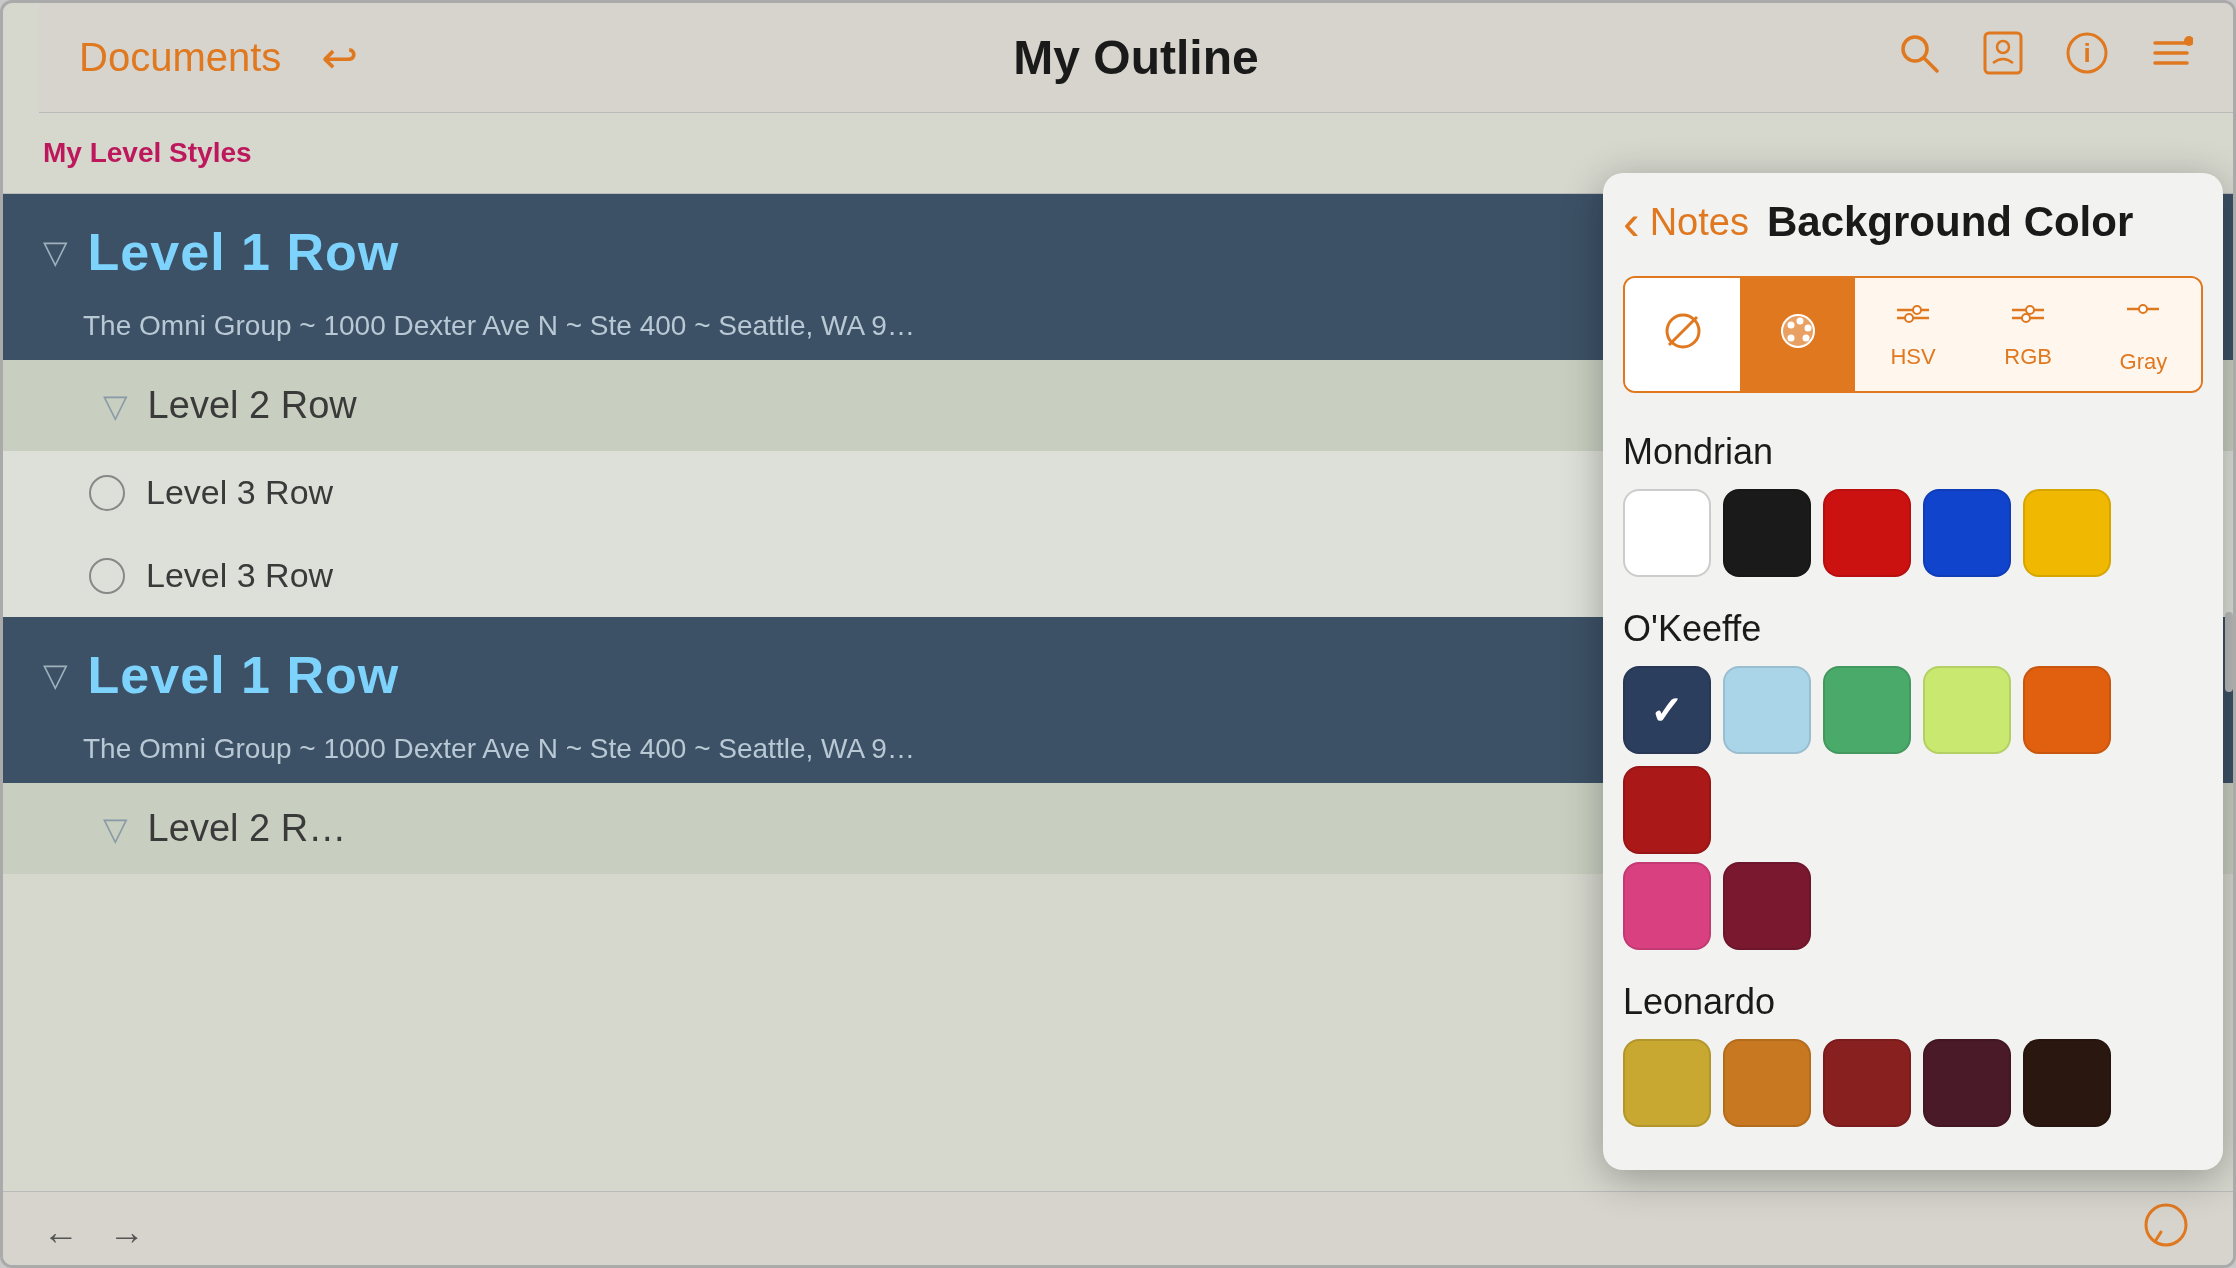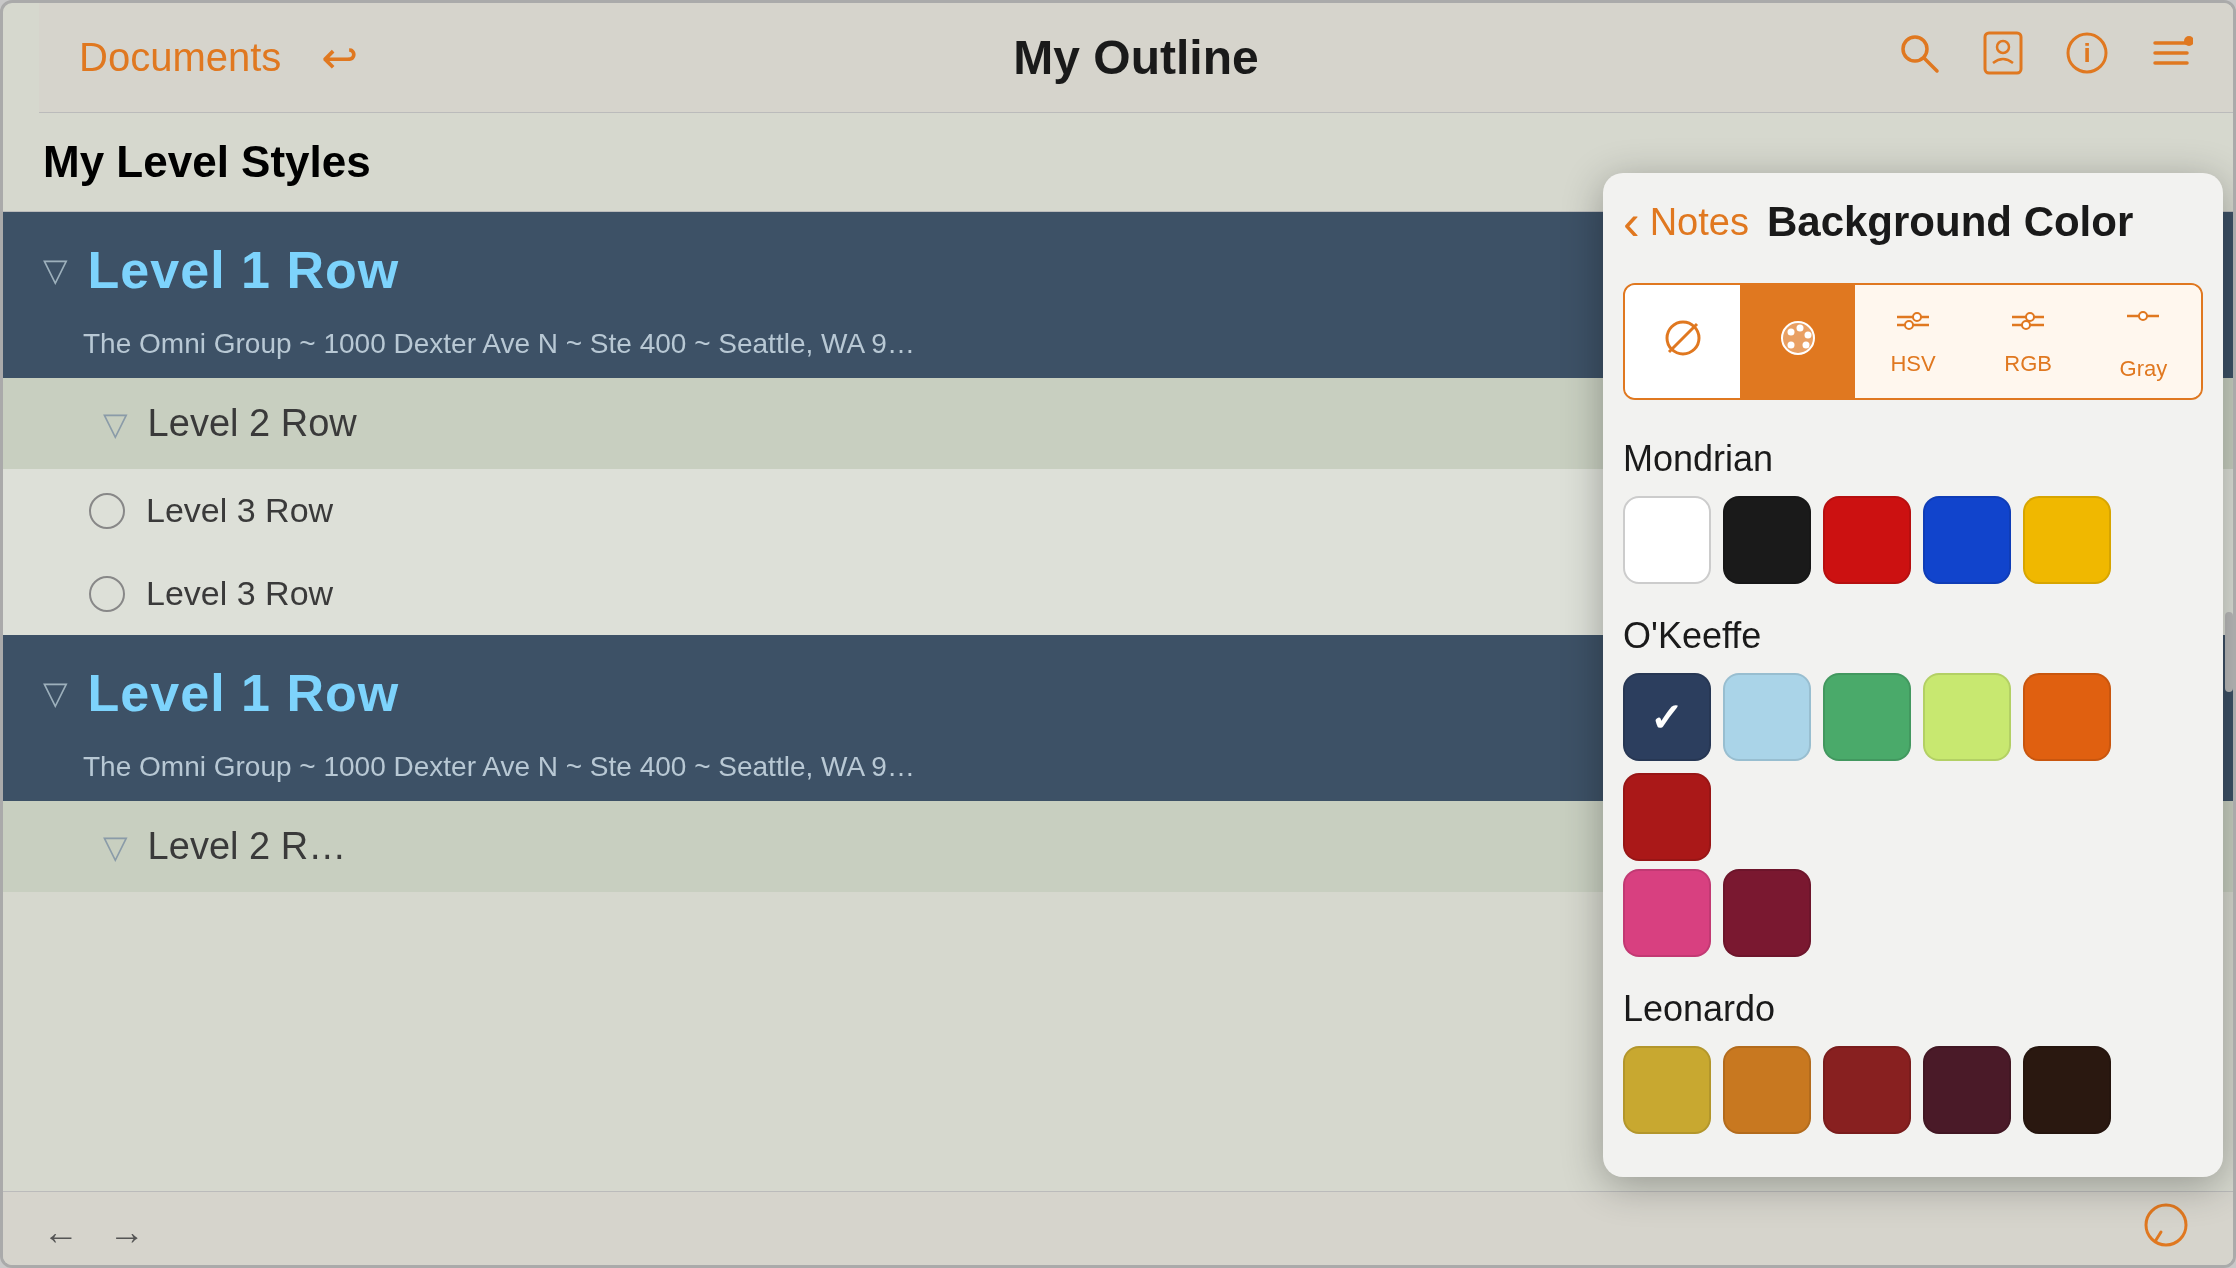--- a/index.html
+++ b/index.html
@@ -90,23 +90,23 @@
       flex: 1;
       background: #d6d8ce;
       overflow: hidden;
       position: relative;
     }
 
     
     .section-header {
       background: #d6d8ce;
       padding: 24px 40px;
-      font-size: 44px;
+      font-size: 28px;
       font-weight: 700;
-      color: #000000;
+      color: #be185d;
       border-bottom: 1px solid #bbb;
     }
 
     
     .outline-row {
       display: flex;
       align-items: center;
       padding: 20px 40px;
       position: relative;
     }
@@ -250,21 +250,21 @@
     .panel-title {
       font-size: 42px;
       font-weight: 700;
       color: #1a1a1a;
       margin-left: 8px;
     }
 
     
     .color-mode-tabs {
       display: flex;
-      margin: 16px 20px 20px 20px;
+      margin: 9px 20px 20px 20px;
       border: 2px solid #e07820;
       border-radius: 12px;
       overflow: hidden;
     }
 
     .color-mode-tab {
       flex: 1;
       display: flex;
       flex-direction: column;
       align-items: center;

